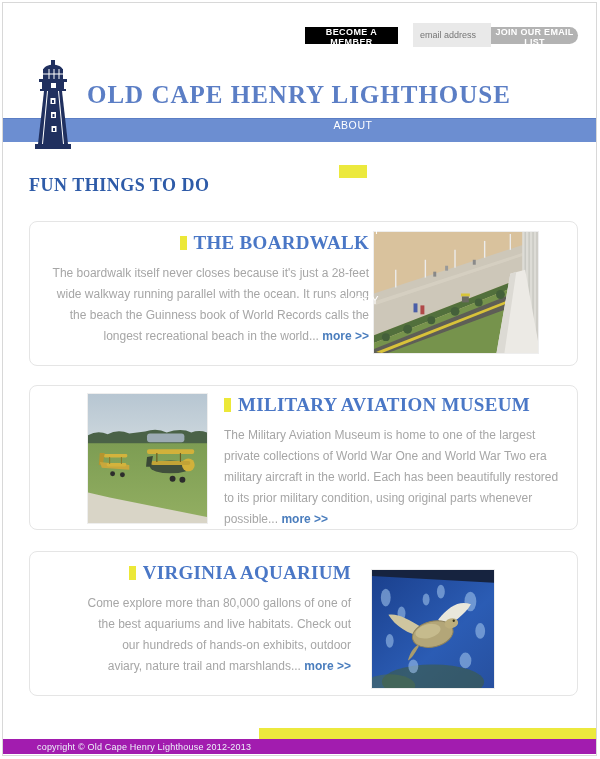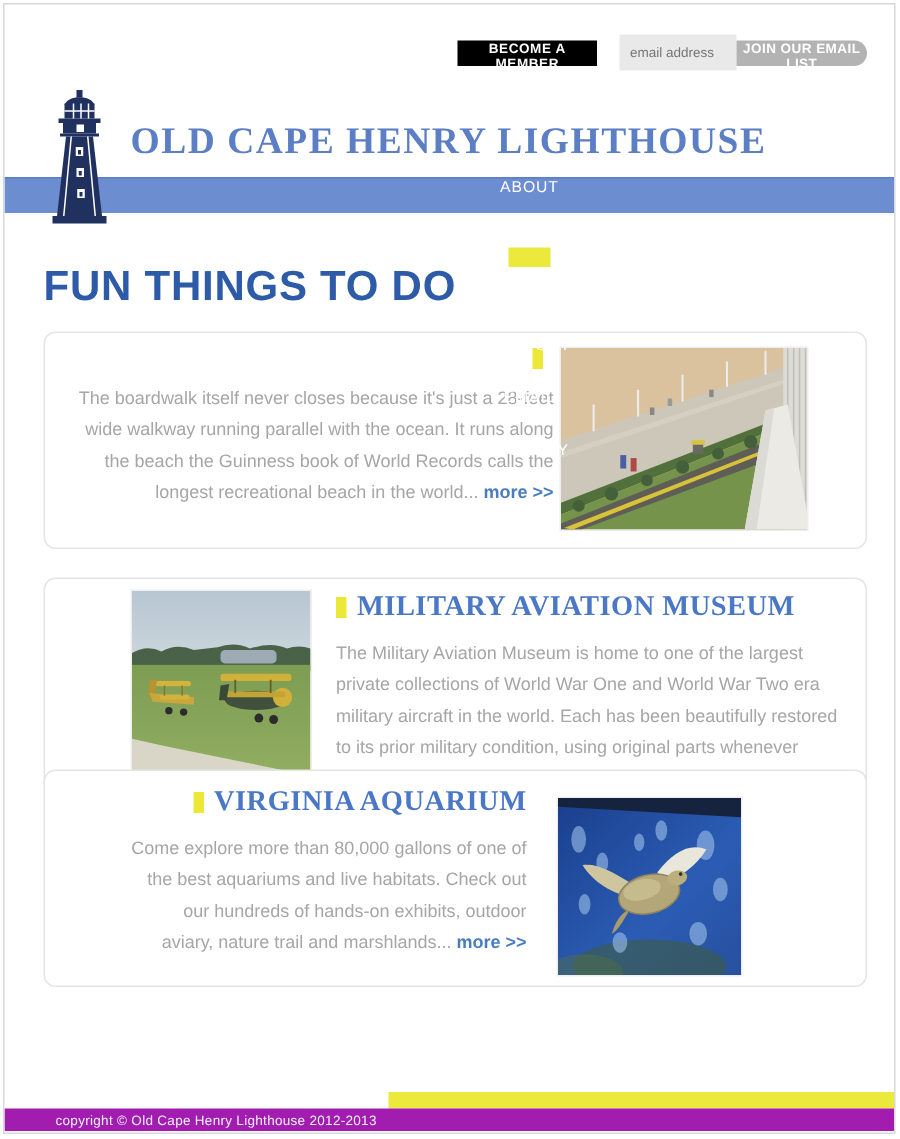--- a/index.html
+++ b/index.html
@@ -21,27 +21,27 @@
   .logo { position:absolute; left:23px; top:57px; width:54px; height:90px; z-index:3; }
 
   
   .nav { position:absolute; left:0; right:0; top:115px; height:24px; background:#6c8ed1; border-top:1px solid #5b7ec5;
          display:flex; align-items:center; padding-left:107px; gap:23px; z-index:2;flex-direction:column; }
   .nav-item { position:relative; color:#fff; font-size:10.5px; letter-spacing:.6px; cursor:pointer; }
   .nav-item.active::after { content:""; position:absolute; left:50%; transform:translateX(-50%); bottom:-12px;
                             width:28px; height:13px; background:#ece93d; }
 
   
-  .page-title { position:absolute; left:26px; top:172px; font-family:Liberation Sans, sans-serif; font-weight:bold;
-                font-size:28px; letter-spacing:.5px; color:#2e5ba8; }
+  .page-title { position:absolute; left:26px; top:172px; font-family:Liberation Serif, serif; font-weight:bold;
+                font-size:18px; letter-spacing:.5px; color:#2e5ba8; }
 
   
   .card { position:absolute; left:26px; width:549px; height:145px; background:#fff; border:1px solid #e5e5e5;
           border-radius:8px; display:flex; }
-  .card1 { top:218px; } .card2 { top:382px; } .card3 { top:510px;padding-left:43px; }
+  .card1 { top:218px; } .card2 { top:382px; } .card3 { top:548px;padding-left:43px; }
   .card-title-row { display:flex; align-items:center; }
   .right-align .card-title-row { justify-content:flex-end; }
   .yellow-tick { display:inline-block; width:7px; height:14px; background:#ece838; margin-right:7px; flex:none; }
   .card-title { font-family:"Liberation Serif", serif; font-weight:bold; font-size:19px; letter-spacing:.3px; color:#4a77c6; white-space:nowrap; }
   .card-body { margin-top:9px; font-size:12px; line-height:21px; color:#a6a6a6; }
   .right-align .card-body { text-align:right; }
   .more-link { color:#4a7dbd; font-weight:bold; cursor:pointer; white-space:nowrap; }
   .photo { border:1px solid #eee; flex:none; }
   .photo svg { display:block; width:100%; height:100%; }
 
@@ -113,20 +113,21 @@
     <span class="nav-item">EMAIL</span>
     <span class="nav-item">GALLERY</span>
   </div>
 
   <h1 class="page-title">FUN THINGS TO DO</h1>
 
   <div class="card card1 right-align">
     <div class="text-col">
       <div class="card-title-row">
         <span class="yellow-tick"></span>
+        <span class="card-title">THE BOARDWALK</span>
       </div>
       <p class="card-body"><span>The boardwalk itself never closes because it's just a 28-feet wide walkway running parallel with the ocean. It runs along the beach the Guinness book of World Records calls the longest recreational beach in the world...</span>
         <span class="more-link">more &gt;&gt;</span></p>
     </div>
     <div class="photo">
       <svg viewBox="0 0 166 122" preserveAspectRatio="none" xmlns="http://www.w3.org/2000/svg">
         <rect width="166" height="122" fill="#d9c29d"></rect>
         <polygon points="0,62 166,8 166,40 0,104" fill="#cdc7b9"></polygon>
         <polygon points="0,70 166,16 166,19 0,74" fill="#d9d3c5" opacity="0.7"></polygon>
         <polygon points="0,104 166,40 166,46 0,112" fill="#52703c"></polygon>

